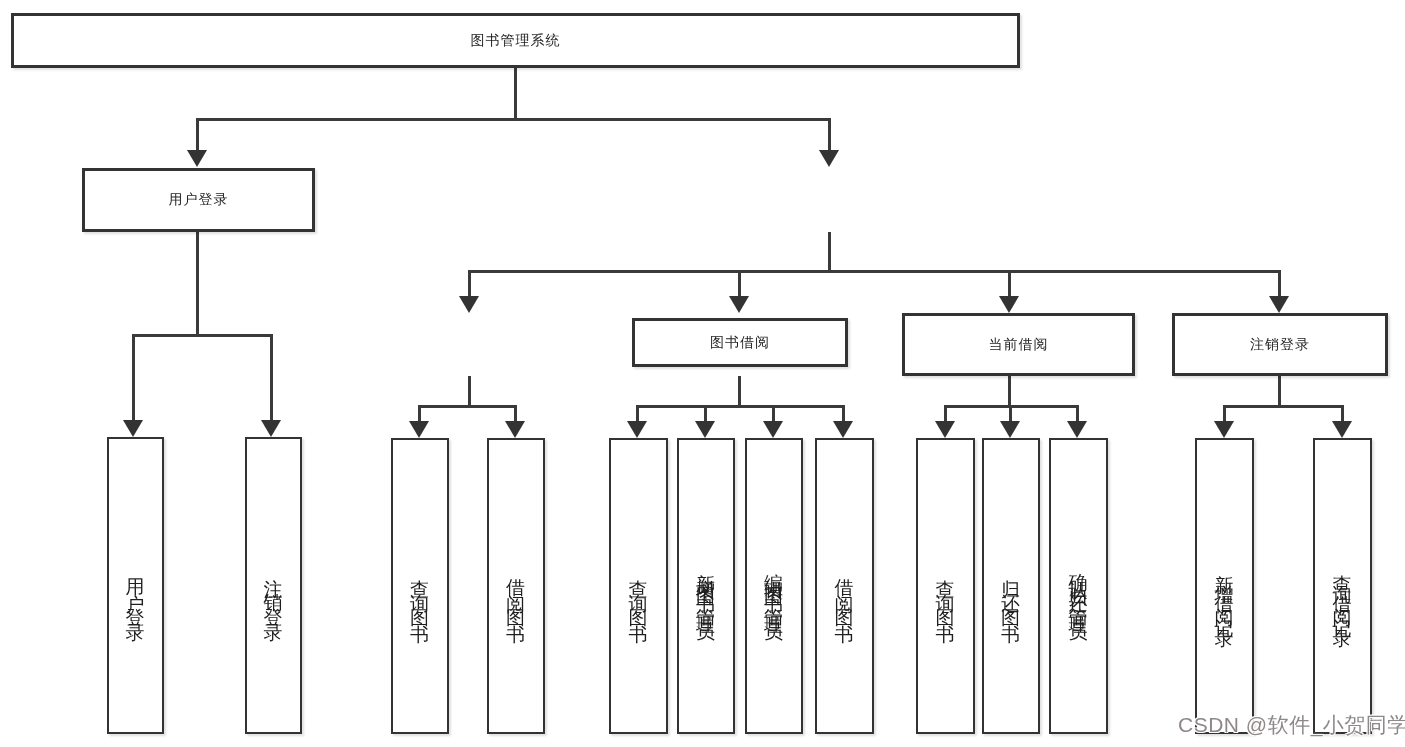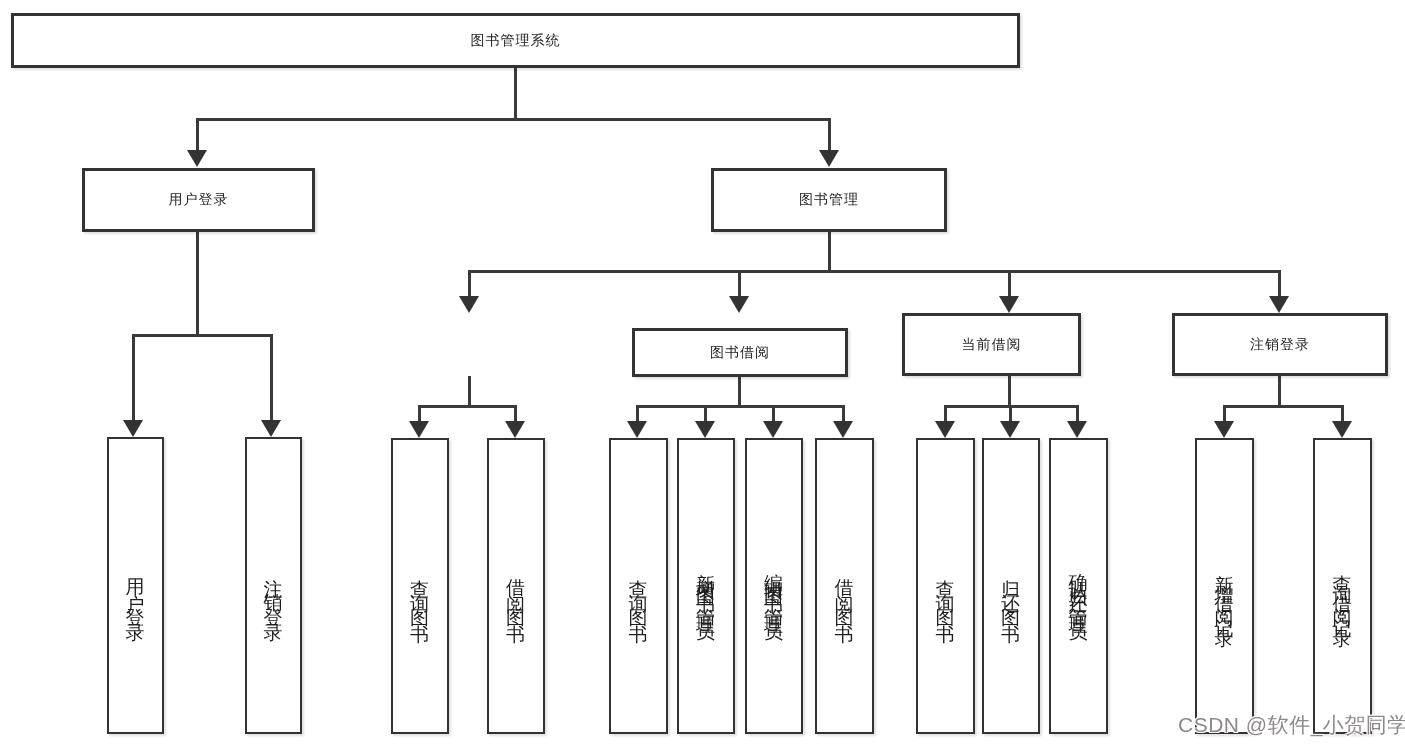--- a/index.html
+++ b/index.html
@@ -79,23 +79,20 @@
   <div class="vline" style="left:514px;top:68px;height:52px;"></div>
   <div class="hline" style="left:196px;top:118px;width:635px;"></div>
   <div class="vline" style="left:196px;top:118px;height:34px;"></div>
   <div class="arrow" style="left:187px;top:150px;"></div>
   <div class="vline" style="left:828px;top:118px;height:34px;"></div>
   <div class="arrow" style="left:819px;top:150px;"></div>
 
   <div class="box" style="left:82px;top:168px;width:233px;height:64px;">
     <span>用户登录</span>
   </div>
-  <div class="box" style="left:711px;top:168px;width:236px;height:64px;">
-    <span>图书管理</span>
-  </div>
 
   <div class="vline" style="left:196px;top:232px;height:104px;"></div>
   <div class="hline" style="left:132px;top:334px;width:141px;"></div>
   <div class="vline" style="left:132px;top:334px;height:88px;"></div>
   <div class="arrow" style="left:123px;top:420px;"></div>
   <div class="vline" style="left:270px;top:334px;height:88px;"></div>
   <div class="arrow" style="left:261px;top:420px;"></div>
 
   <div class="vbox" style="left:107px;top:437px;width:57px;height:297px;">
     <span class="ls4">用户登录</span>
@@ -108,24 +105,24 @@
   <div class="hline" style="left:468px;top:270px;width:813px;"></div>
   <div class="vline" style="left:468px;top:270px;height:28px;"></div>
   <div class="arrow" style="left:459px;top:296px;"></div>
   <div class="vline" style="left:738px;top:270px;height:28px;"></div>
   <div class="arrow" style="left:729px;top:296px;"></div>
   <div class="vline" style="left:1008px;top:270px;height:28px;"></div>
   <div class="arrow" style="left:999px;top:296px;"></div>
   <div class="vline" style="left:1278px;top:270px;height:28px;"></div>
   <div class="arrow" style="left:1269px;top:296px;"></div>
 
-  <div class="box" style="left:632px;top:328px;width:216px;height:49px;">
+  <div class="box" style="left:632px;top:318px;width:216px;height:49px;">
     <span>图书借阅</span>
   </div>
-  <div class="box" style="left:902px;top:313px;width:179px;height:63px;">
+  <div class="box" style="left:902px;top:313px;width:233px;height:63px;">
     <span>当前借阅</span>
   </div>
   <div class="box" style="left:1172px;top:313px;width:216px;height:63px;">
     <span>注销登录</span>
   </div>
 
   <div class="vline" style="left:468px;top:376px;height:31px;"></div>
   <div class="hline" style="left:418px;top:405px;width:99px;"></div>
   <div class="vline" style="left:418px;top:405px;height:17px;"></div>
   <div class="arrow" style="left:409px;top:421px;"></div>

